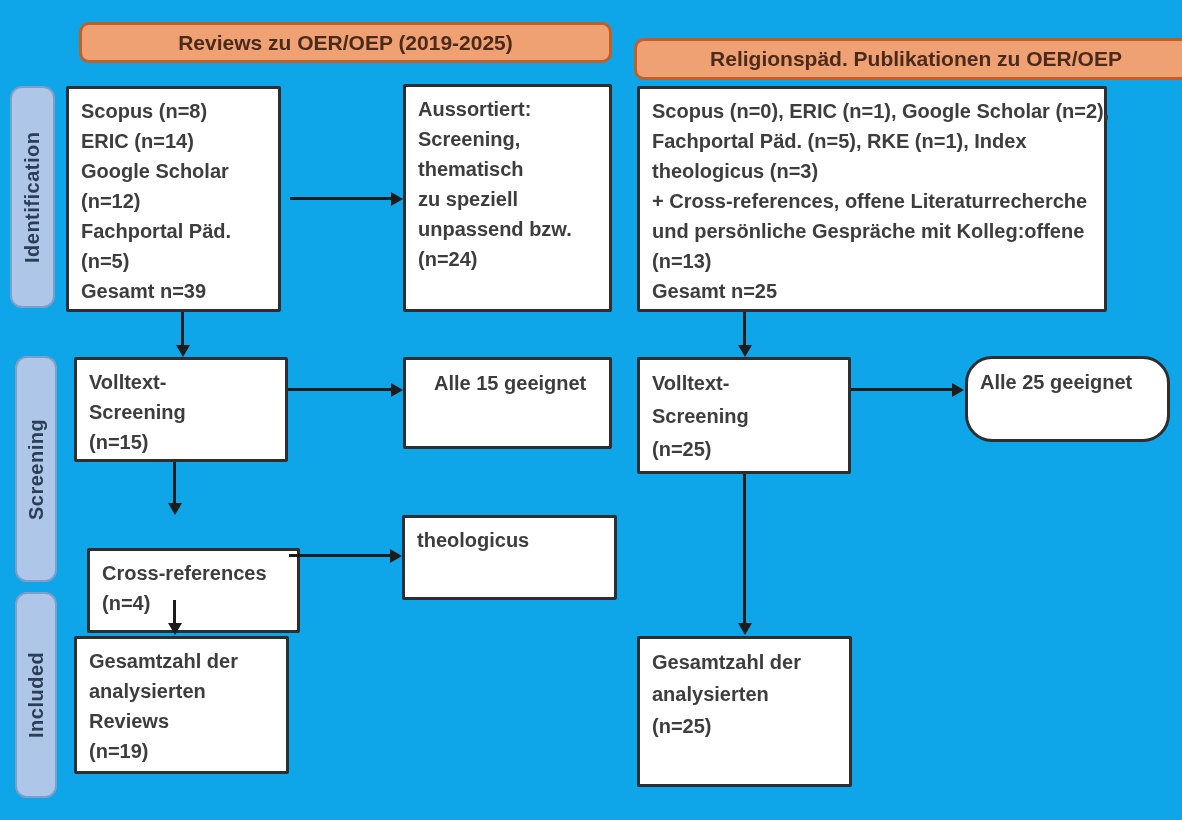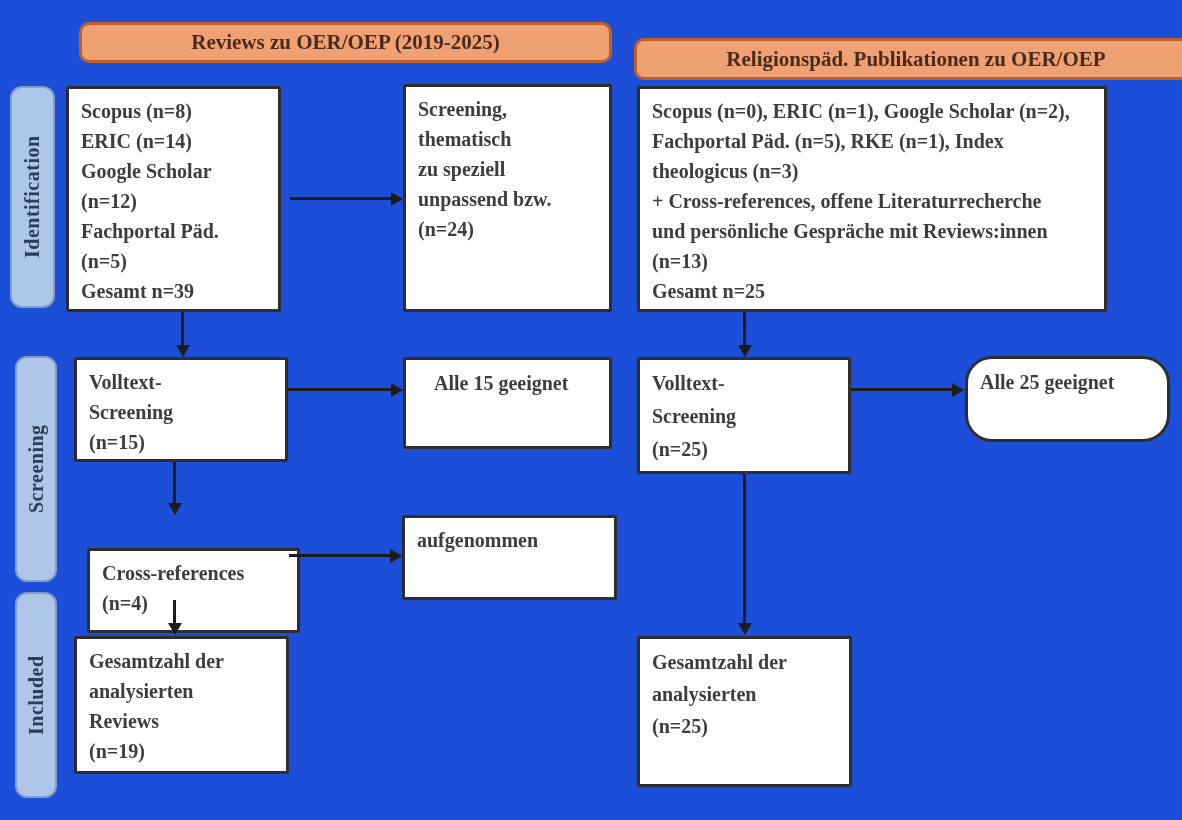--- a/index.html
+++ b/index.html
@@ -1,18 +1,18 @@
 <!DOCTYPE html>
 <html style="--header-fill: #f0a173; --header-border: #bf6028; --header-text: #4a2b1b; --stage-fill: #aec6e8; --stage-border: #7f9fc9; --stage-text: #2d3d56; --box-border: #2e2e2e; --box-text: #3d3d3d; --arrow: #1c1c1c;"><head>
 <meta charset="utf-8">
 <style>
   html,body{margin:0;padding:0;background:#ffffff;}
   .canvas{
-    position:relative;width:1182px;height:820px;background:#1d4ed8;overflow:hidden;
-    font-family:Liberation Serif, serif;
+    position:relative;width:1182px;height:820px;background:#0ea5e9;overflow:hidden;
+    font-family:Liberation Sans, sans-serif;
   }
   
   .hdr{
     position:absolute;display:flex;align-items:center;justify-content:center;
     background:var(--header-fill,#f0a173);
     border:3px solid var(--header-border,#bf6028);
     border-radius:10px;
     color:var(--header-text,#4a2b1b);
     font-size:21px;font-weight:bold;box-sizing:border-box;white-space:nowrap;
   }
@@ -89,54 +89,55 @@
   <div class="node n-l1">
       <span class="ln">Scopus (n=8)</span>
       <span class="ln">ERIC (n=14)</span>
       <span class="ln">Google Scholar</span>
       <span class="ln">(n=12)</span>
       <span class="ln">Fachportal Päd.</span>
       <span class="ln">(n=5)</span>
       <span class="ln">Gesamt n=39</span>
     </div>
   <div class="node n-l2">
+      <span class="ln">Aussortiert:</span>
       <span class="ln">Screening,</span>
       <span class="ln">thematisch</span>
       <span class="ln">zu speziell</span>
       <span class="ln">unpassend bzw.</span>
       <span class="ln">(n=24)</span>
     </div>
   <div class="node n-l3">
       <span class="ln">Volltext-</span>
       <span class="ln">Screening</span>
       <span class="ln">(n=15)</span>
     </div>
   <div class="node n-l4">
       <span class="ln">Alle 15 geeignet</span>
     </div>
   <div class="node n-l5">
       <span class="ln">Cross-references</span>
       <span class="ln">(n=4)</span>
     </div>
   <div class="node n-l6">
-      <span class="ln">aufgenommen</span>
+      <span class="ln">theologicus</span>
     </div>
   <div class="node n-l7">
       <span class="ln">Gesamtzahl der</span>
       <span class="ln">analysierten</span>
       <span class="ln">Reviews</span>
       <span class="ln">(n=19)</span>
     </div>
 
   <div class="node n-r1">
       <span class="ln">Scopus (n=0), ERIC (n=1), Google Scholar (n=2),</span>
       <span class="ln">Fachportal Päd. (n=5), RKE (n=1), Index</span>
       <span class="ln">theologicus (n=3)</span>
       <span class="ln">+ Cross-references, offene Literaturrecherche</span>
-      <span class="ln">und persönliche Gespräche mit Reviews:innen</span>
+      <span class="ln">und persönliche Gespräche mit Kolleg:offene</span>
       <span class="ln">(n=13)</span>
       <span class="ln">Gesamt n=25</span>
     </div>
   <div class="node n-r2">
       <span class="ln">Volltext-</span>
       <span class="ln">Screening</span>
       <span class="ln">(n=25)</span>
     </div>
   <div class="node n-r3">
       <span class="ln">Alle 25 geeignet</span>

